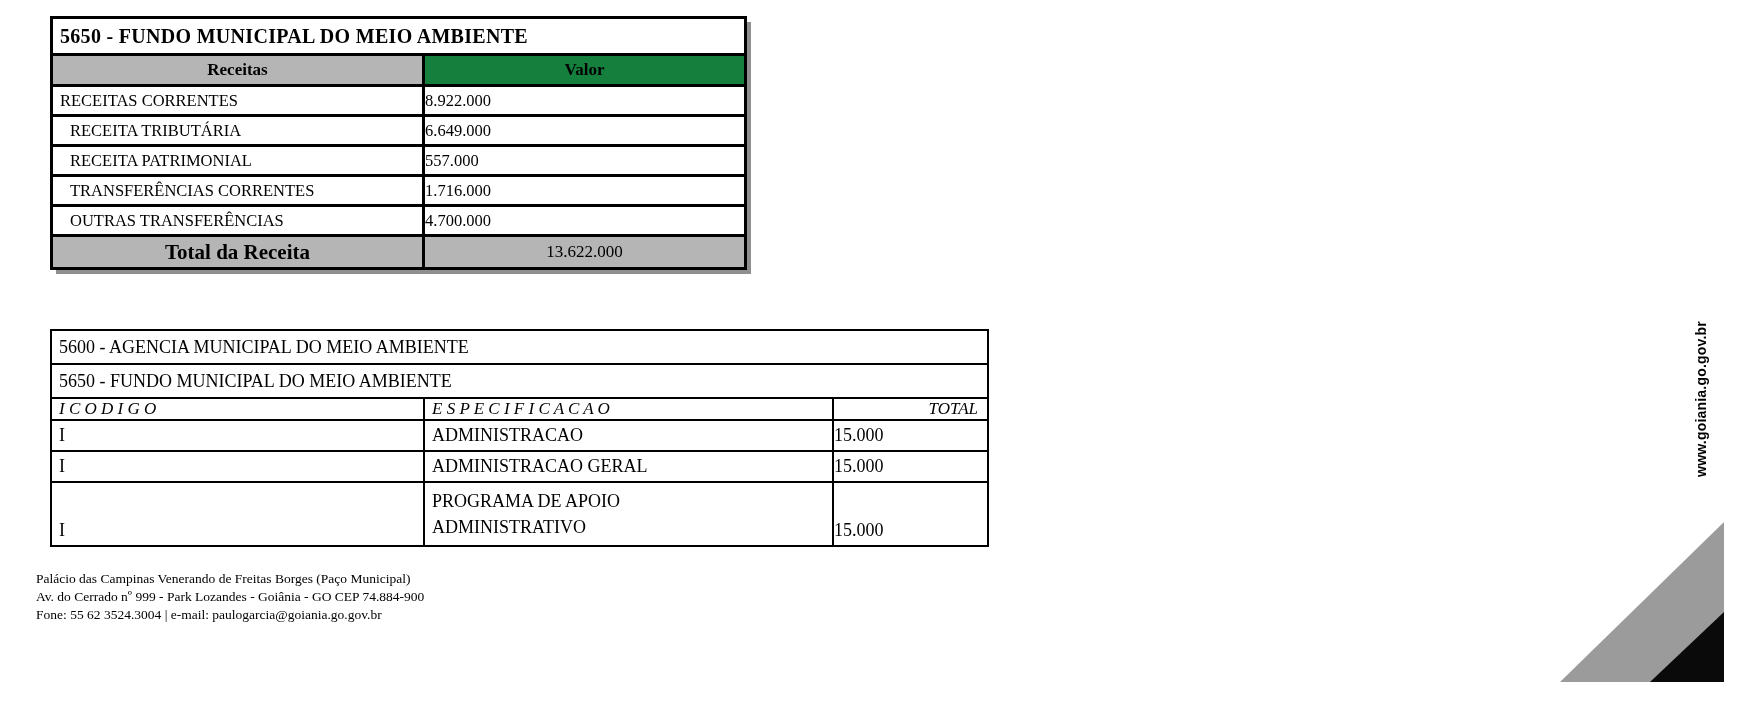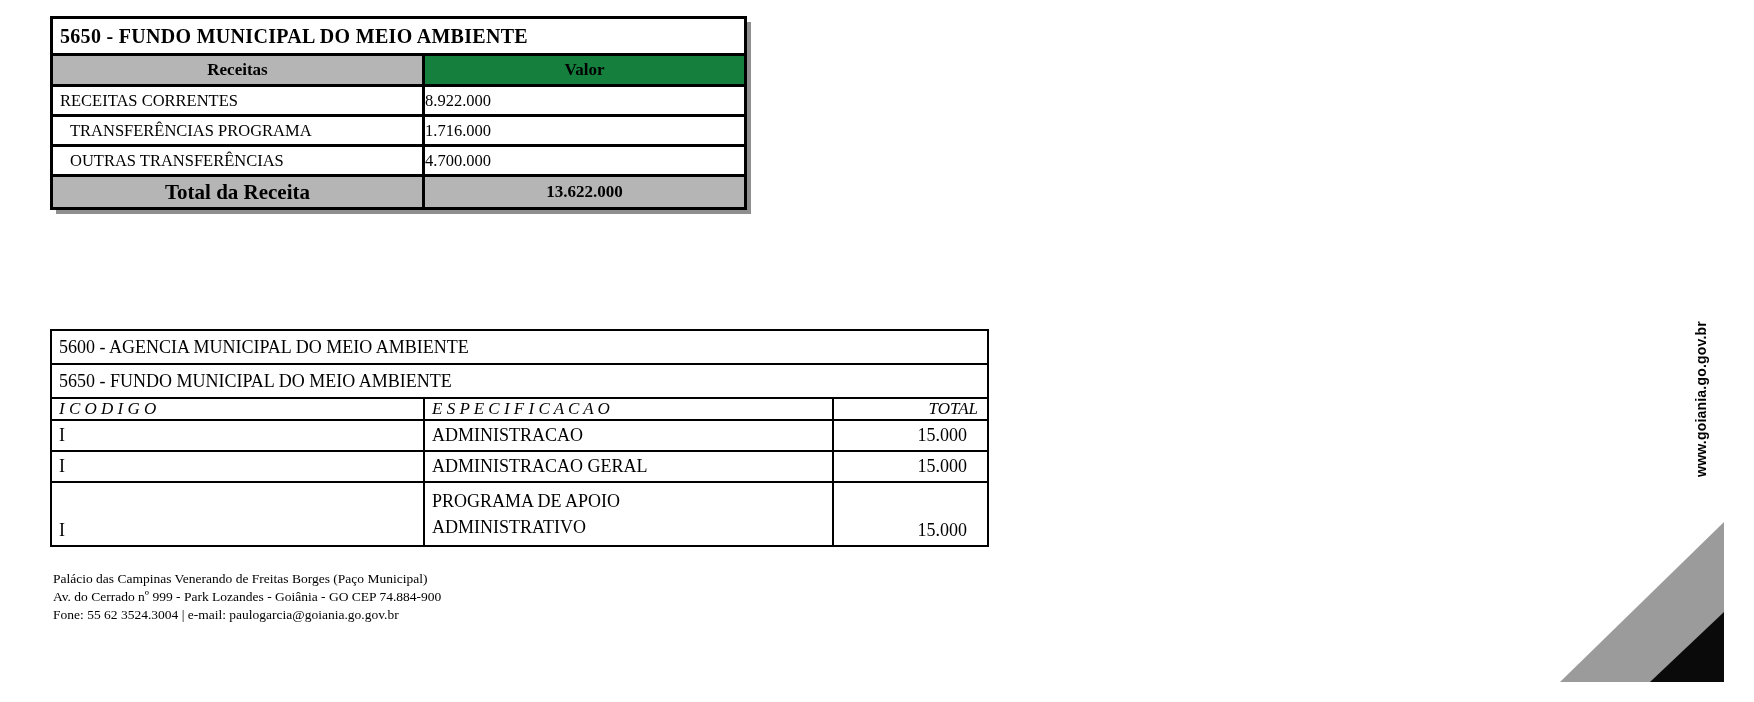--- a/index.html
+++ b/index.html
@@ -17,42 +17,42 @@
     height: 37px; font-size: 20px; font-weight: bold; padding-left: 7px;
     letter-spacing: 0.3px; background: #fff; text-align: left;
   }
   .revenue-table th.col-head {
     height: 31px; font-size: 17px; font-weight: bold; text-align: center;
   }
   .revenue-table td.row-label { height: 30px; font-size: 16.5px; padding-left: 7px; }
   .revenue-table td.row-label.indented { padding-left: 17px; }
   .revenue-table td.row-value { font-size: 16.5px; text-align: left; padding-right: 7px; }
   .revenue-table td.total-label { height: 33px; font-size: 21px; font-weight: bold; text-align: center; }
-  .revenue-table td.total-value { font-size: 17px; font-weight: bold; text-align: center; }
+  .revenue-table td.total-value { font-size: 17px; font-weight: normal; text-align: center; }
 
   
   .budget-table {
     position: absolute; left: 50px; top: 329px; width: 937px;
     border-collapse: collapse; table-layout: fixed; border-radius: 25px;
   }
   .budget-table td { border: 2px solid #000; overflow: hidden; background: #fff; }
   .budget-table td.org-row { height: 34px; font-size: 18px; padding-left: 7px; }
   .budget-table td.hdr { height: 16px; font-size: 17px; padding-left: 7px; font-style: italic; }
   .budget-table td.hdr-total { font-size: 17px; text-align: right; padding-right: 9px; padding-left: 0; }
   .budget-table td.code-cell { height: 31px; font-size: 18px; padding-left: 7px; vertical-align: middle; }
   .budget-table td.spec-cell { font-size: 18px; padding-left: 7px; vertical-align: middle; }
-  .budget-table td.total-cell { font-size: 18px; text-align: right; padding-right: 20px; vertical-align: middle; }
+  .budget-table td.total-cell { font-size: 18px; padding-right: 0; vertical-align: middle; }
   .budget-table tr.tall-row td { height: 64px; }
   .budget-table tr.tall-row .code-cell,
   .budget-table tr.tall-row .total-cell { vertical-align: bottom; padding-bottom: 4px; }
   .budget-table .spec-line { line-height: 26px; }
 
   
   .footer-block {
-    position: absolute; left: 53px; top: 570px;
+    position: absolute; left: 36px; top: 570px;
     font-size: 13.5px; line-height: 18px; color: #000;
   }
 
   
   .site-vertical {
     position: absolute; left: 1601px; top: 391px; width: 200px; height: 16px;
     transform: rotate(-90deg); transform-origin: center;
     font-family: "Liberation Sans", "DejaVu Sans", sans-serif;
     font-weight: bold; font-size: 14px; letter-spacing: 0.2px;
     text-align: center; white-space: nowrap;
@@ -75,21 +75,29 @@
   </tr>
   <tr>
     <th class="col-head" style="background-color: rgb(181, 181, 181);">Receitas</th>
     <th class="col-head" style="background-color: #15803d;">Valor</th>
   </tr>
   <tr>
     <td class="row-label">RECEITAS CORRENTES</td>
     <td class="row-value">8.922.000</td>
   </tr>
   <tr>
-    <td class="row-label indented">TRANSFERÊNCIAS PROGRAMA</td>
+    <td class="row-label indented">RECEITA TRIBUTÁRIA</td>
+    <td class="row-value">6.649.000</td>
+  </tr>
+  <tr>
+    <td class="row-label indented">RECEITA PATRIMONIAL</td>
+    <td class="row-value">557.000</td>
+  </tr>
+  <tr>
+    <td class="row-label indented">TRANSFERÊNCIAS CORRENTES</td>
     <td class="row-value">1.716.000</td>
   </tr>
   <tr>
     <td class="row-label indented">OUTRAS TRANSFERÊNCIAS</td>
     <td class="row-value">4.700.000</td>
   </tr>
   <tr>
     <td class="total-label" style="background-color: rgb(181, 181, 181);">Total da Receita</td>
     <td class="total-value" style="background-color: rgb(181, 181, 181);">13.622.000</td>
   </tr>

